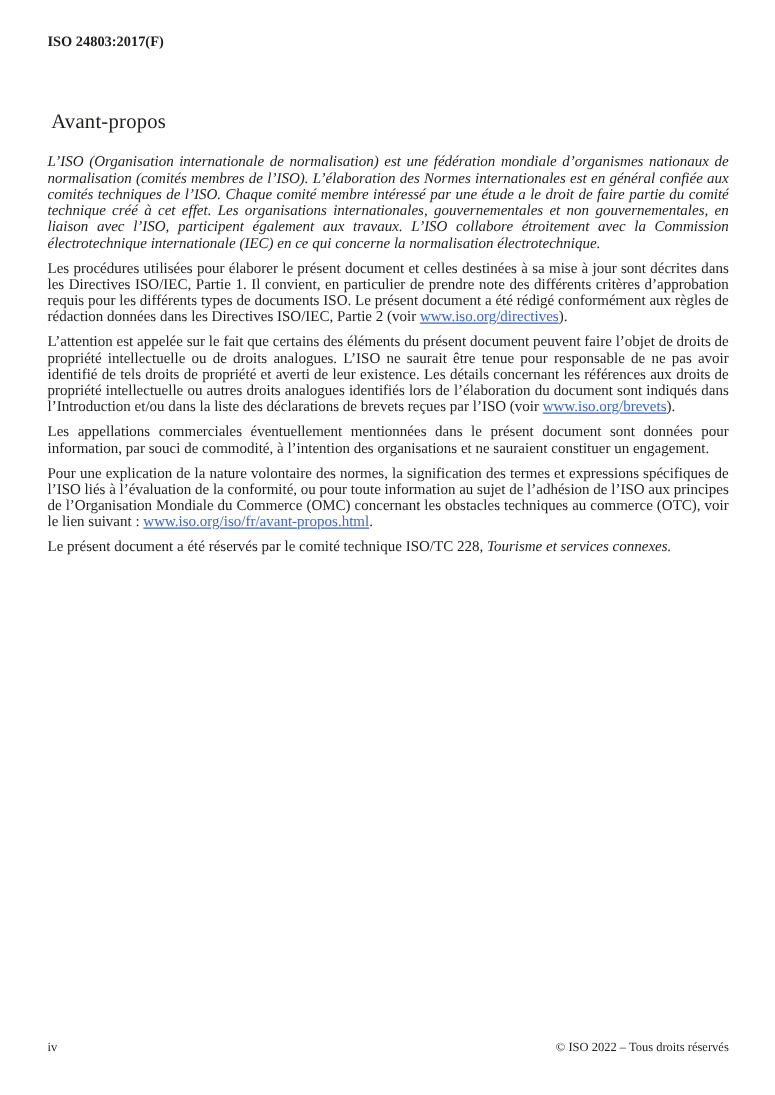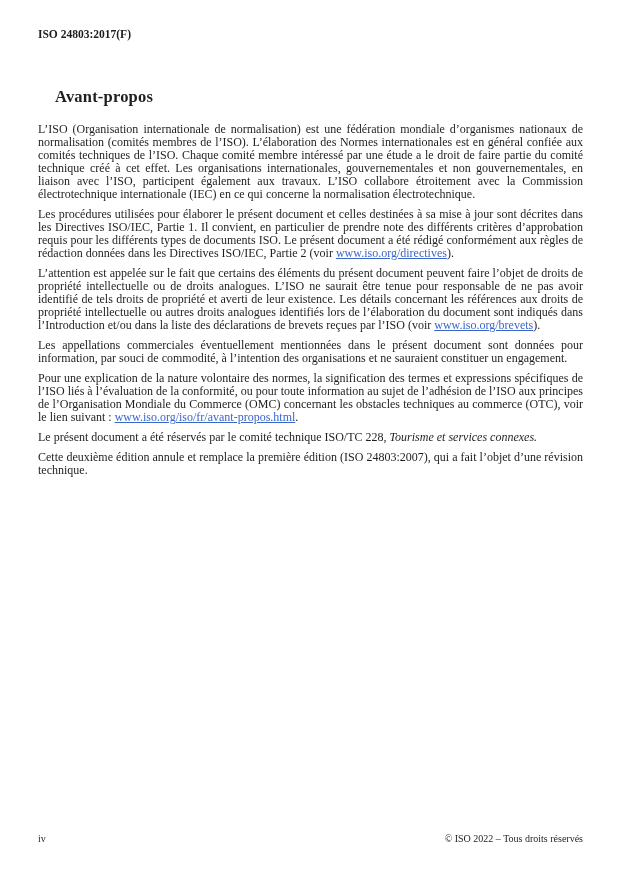--- a/index.html
+++ b/index.html
@@ -21,32 +21,32 @@
     padding: 28px 37px 0 38px;
     overflow: hidden;
   }
   .doc-ref {
     font-weight: bold;
     font-size: 11.5px;
     line-height: 13px;
   }
   .section-title {
     font-size: 16.5px;
-    font-weight: bold;
-    margin: 47px 0 17px 17px;
+    font-weight: normal;
+    margin: 47px 0 17px 3px;
     line-height: 18px;
     letter-spacing: 0.2px;
   }
   .body-text p.para {
     font-size: 12px;
     line-height: 13px;
     text-align: justify;
     margin: 7px 0 0 0;
   }
-  .body-text p.para:first-child { margin-top: 17px; }
+  .body-text p.para:first-child { margin-top: 17px; font-style: italic; }
   .body-text a {
     color: var(--link);
     text-decoration: underline;
     font-family: Liberation Serif, serif;
   }
   .body-text em { }
   .footer {
     position: absolute;
     left: 38px; right: 37px;
     top: 833px;
@@ -65,20 +65,19 @@
 
   <h1 class="section-title">Avant-propos</h1>
 
   <div class="body-text">
       <p class="para"><span>L’ISO (Organisation internationale de normalisation) est une fédération mondiale d’organismes nationaux de normalisation (comités membres de l’ISO). L’élaboration des Normes internationales est en général confiée aux comités techniques de l’ISO. Chaque comité membre intéressé par une étude a le droit de faire partie du comité technique créé à cet effet. Les organisations internationales, gouvernementales et non gouvernementales, en liaison avec l’ISO, participent également aux travaux. L’ISO collabore étroitement avec la Commission électrotechnique internationale (IEC) en ce qui concerne la normalisation électrotechnique.</span></p>
       <p class="para"><span>Les procédures utilisées pour élaborer le présent document et celles destinées à sa mise à jour sont décrites dans les Directives ISO/IEC, Partie 1. Il convient, en particulier de prendre note des différents critères d’approbation requis pour les différents types de documents ISO. Le présent document a été rédigé conformément aux règles de rédaction données dans les Directives ISO/IEC, Partie 2 (voir </span><a href="#">www.iso.org/directives</a><span>).</span></p>
       <p class="para"><span>L’attention est appelée sur le fait que certains des éléments du présent document peuvent faire l’objet de droits de propriété intellectuelle ou de droits analogues. L’ISO ne saurait être tenue pour responsable de ne pas avoir identifié de tels droits de propriété et averti de leur existence. Les détails concernant les références aux droits de propriété intellectuelle ou autres droits analogues identifiés lors de l’élaboration du document sont indiqués dans l’Introduction et/ou dans la liste des déclarations de brevets reçues par l’ISO (voir </span><a href="#">www.iso.org/brevets</a><span>).</span></p>
       <p class="para"><span>Les appellations commerciales éventuellement mentionnées dans le présent document sont données pour information, par souci de commodité, à l’intention des organisations et ne sauraient constituer un engagement.</span></p>
       <p class="para"><span>Pour une explication de la nature volontaire des normes, la signification des termes et expressions spécifiques de l’ISO liés à l’évaluation de la conformité, ou pour toute information au sujet de l’adhésion de l’ISO aux principes de l’Organisation Mondiale du Commerce (OMC) concernant les obstacles techniques au commerce (OTC), voir le lien suivant : </span><a href="#">www.iso.org/iso/fr/avant-propos.html</a><span>.</span></p>
       <p class="para"><span>Le présent document a été réservés par le comité technique ISO/TC 228, </span><em>Tourisme et services connexes.</em></p>
-      <p class="para"><span>Cette deuxième édition annule et remplace la première édition (ISO 24803:2007), qui a fait l’objet d’une révision technique.</span></p>
     </div>
 
   <div class="footer">
     <span>iv</span>
     <span>© ISO 2022 – Tous droits réservés</span>
   </div>
 </div>
 
 </body></html>

